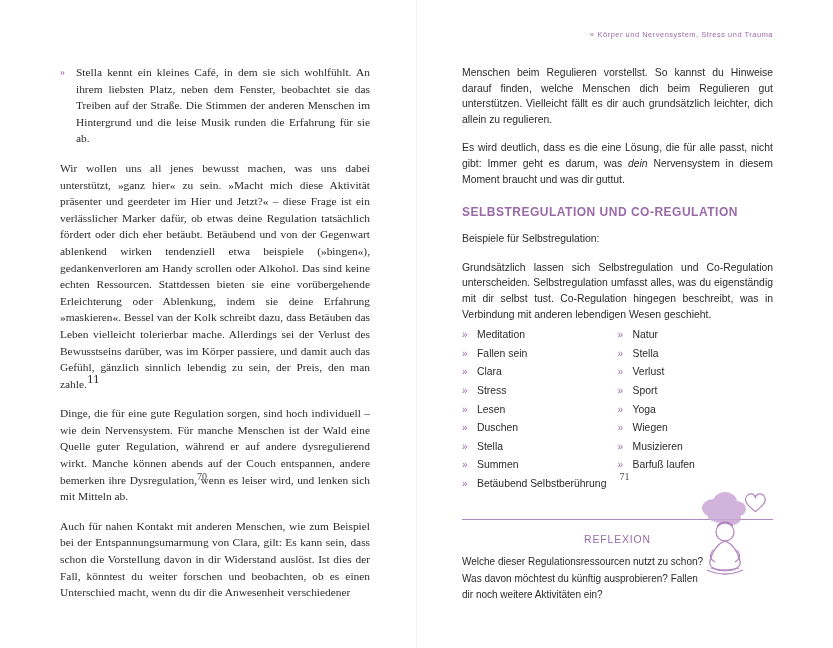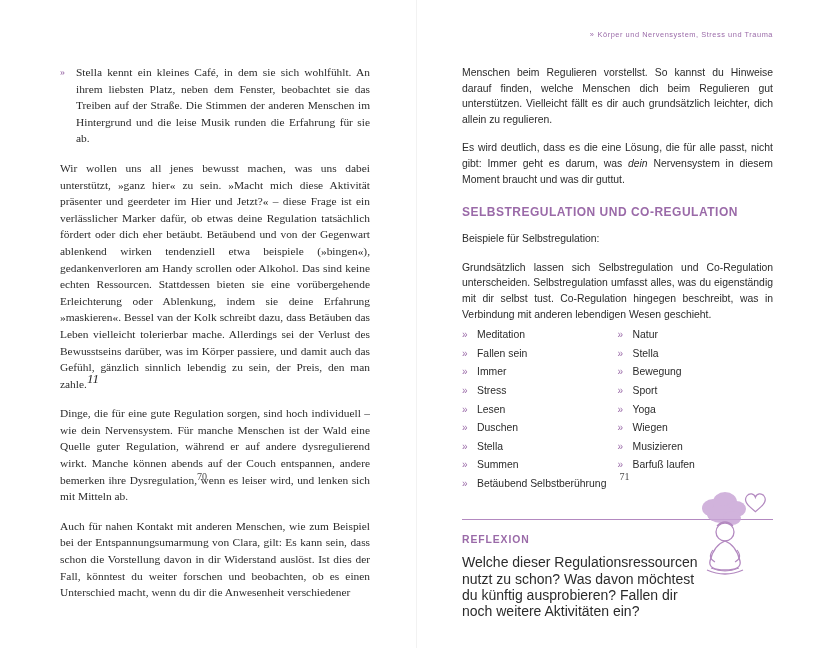--- a/index.html
+++ b/index.html
@@ -124,40 +124,41 @@
     font-size: 12px;
     font-weight: bold;
     letter-spacing: 0.5px;
     color: #9a6aa8;
     margin: 18px 0 9px 0;
     text-transform: uppercase;
   }
   h2.reflexion {
     font-family: "Liberation Sans", sans-serif;
     font-size: 10.4px;
-    font-weight: bold;
+    font-weight: normal;
     letter-spacing: 0.9px;
     color: #9a6aa8;
     margin: 0 0 9px 0;
     text-transform: uppercase;
+    text-align: center;
   }
 
   .rule {
     border: 0;
     border-top: 1.6px solid #b389c0;
     margin: 26px 0 14px 0;
     width: 100%;
   }
 
   .reflexion-block {
     position: relative;
   }
   .reflexion-block p.body {
     font-family: "Liberation Sans", sans-serif;
-    font-size: 14px;
+    font-size: 10px;
     line-height: 16.2px;
     text-align: left;
     width: 78%;
   }
 
   .illus {
     position: absolute;
     right: -8px;
     top: -46px;
     width: 112px;
@@ -179,21 +180,20 @@
   }
   .folio-right {
     left: 0;
     right: 0;
     text-align: center;
   }
   sup.fn {
     font-size: 13px;
     vertical-align: super;
     line-height: 0;
-    font-style: italic;
   }
   em {
     font-style: italic;
   }
 </style>
 </head>
 <body>
 
 <div class="spread">
 
@@ -237,21 +237,21 @@
         <li class="bullet">
           <span class="mark">»</span>
           <span>Meditation</span>
         </li>
         <li class="bullet">
           <span class="mark">»</span>
           <span>Fallen sein</span>
         </li>
         <li class="bullet">
           <span class="mark">»</span>
-          <span>Immer</span>
+          <span>Clara</span>
         </li>
         <li class="bullet">
           <span class="mark">»</span>
           <span>Stress</span>
         </li>
         <li class="bullet">
           <span class="mark">»</span>
           <span>Lesen</span>
         </li>
         <li class="bullet">
@@ -271,21 +271,21 @@
         <li class="bullet">
           <span class="mark">»</span>
           <span>Natur</span>
         </li>
         <li class="bullet">
           <span class="mark">»</span>
           <span>Stella</span>
         </li>
         <li class="bullet">
           <span class="mark">»</span>
-          <span>Bewegung</span>
+          <span>Verlust</span>
         </li>
         <li class="bullet">
           <span class="mark">»</span>
           <span>Sport</span>
         </li>
         <li class="bullet">
           <span class="mark">»</span>
           <span>Yoga</span>
         </li>
         <li class="bullet">

